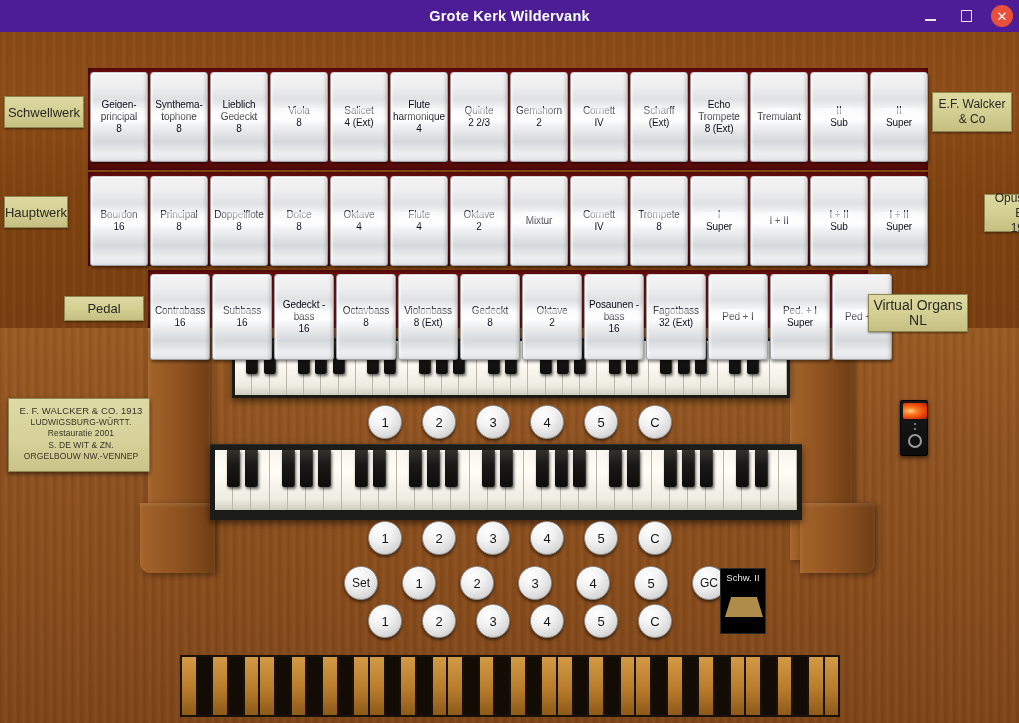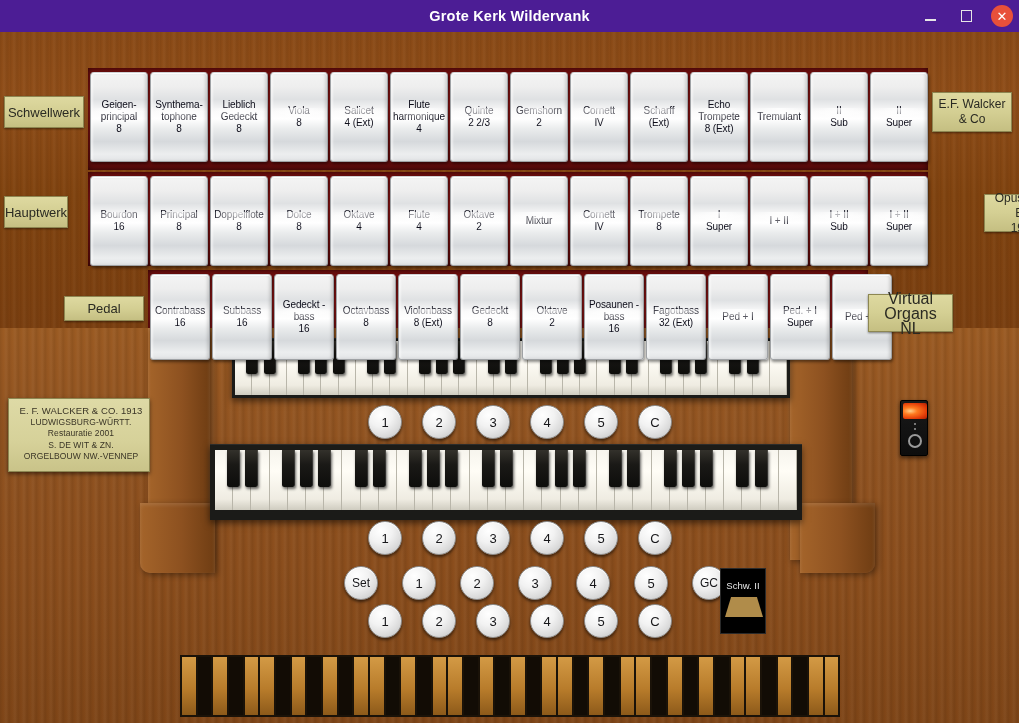--- a/index.html
+++ b/index.html
@@ -168,21 +168,21 @@
     line-height: 15px;
     box-shadow: 0 1px 2px rgba(0,0,0,.45);
     white-space: pre-line;
     z-index: 4;
   }
   .plate-swellwerk { left: 4px;  top: 64px;  width: 80px; height: 32px; }
   .plate-hauptwerk { left: 4px;  top: 164px; width: 64px; height: 32px; }
   .plate-pedal     { left: 64px; top: 264px; width: 80px; height: 25px; }
   .plate-builder   { left: 932px; top: 60px;  width: 80px; height: 40px; font-size: 12px; }
   .plate-opus      { left: 984px; top: 162px; width: 80px; height: 38px; font-size: 12px; }
-  .plate-vorgans   { left: 868px; top: 262px; width: 85px; height: 38px; font-size: 16px; }
+  .plate-vorgans   { left: 868px; top: 262px; width: 100px; height: 38px; font-size: 14px; }
 
   
   .console {
     position: absolute;
     top: 328px; left: 0;
     width: 1019px;
     height: 395px;
     background:
       repeating-linear-gradient(90deg,
         rgba(0,0,0,0.07) 0px, rgba(0,0,0,0) 3px, rgba(255,255,255,0.04) 6px, rgba(0,0,0,0.06) 9px),
@@ -280,21 +280,20 @@
     z-index: 6;
     cursor: pointer;
   }
   .swell-label {
     position: absolute;
     top: 3px; left: 0; right: 0;
     text-align: center;
     color: #e8e8e8;
     font-size: 9.5px;
     font-family: "Liberation Sans", sans-serif;
-    margin-top: 8px;
   }
   .swell-shade {
     position: absolute;
     left: 4px; bottom: 16px;
     width: 38px; height: 20px;
     background: #b08c4a;
     clip-path: polygon(16% 0%, 84% 0%, 100% 100%, 0% 100%);
   }
 
   

